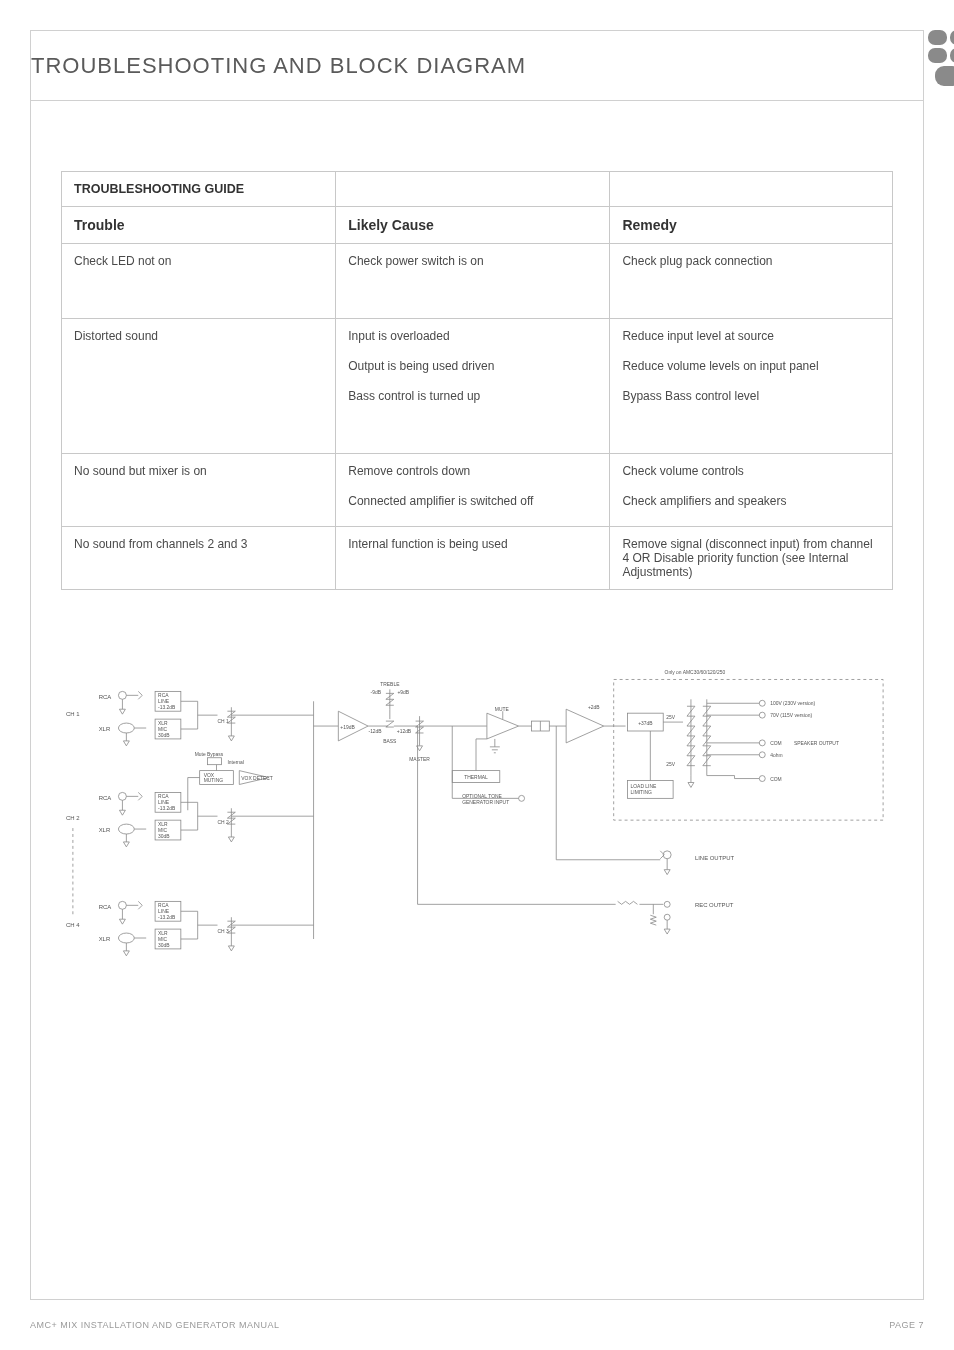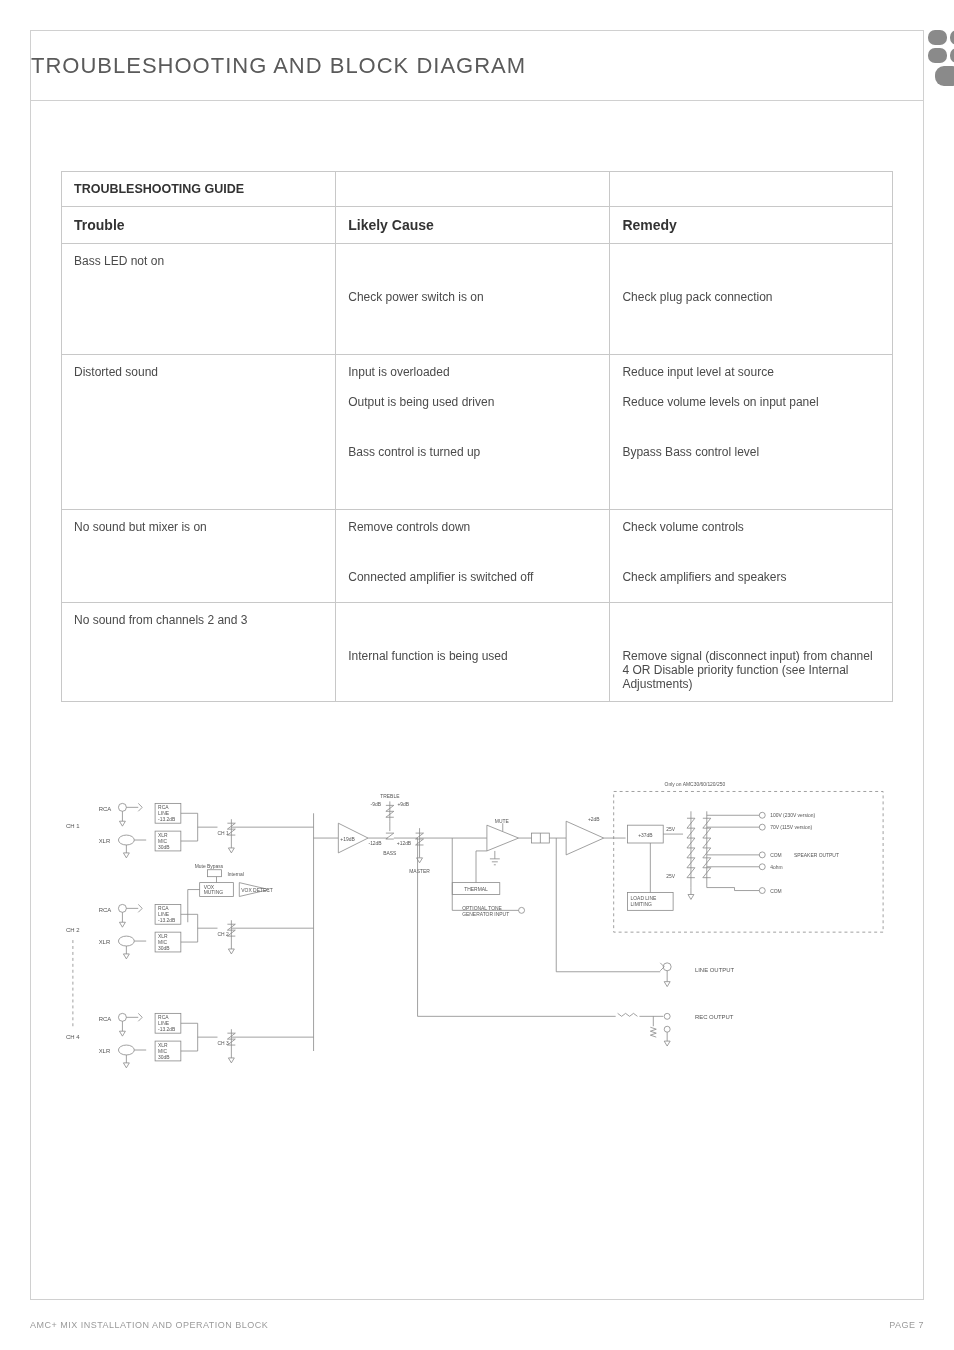--- a/index.html
+++ b/index.html
@@ -70,21 +70,21 @@
     font-weight: bold;
     font-size: 12.5px;
     color: #333;
   }
   table.ts th.colhead {
     font-weight: bold;
     font-size: 14px;
     color: #333;
   }
   table.ts td .line { display: block; margin-bottom: 16px; }
-  table.ts td .line:last-child { margin-bottom: 0; margin-top: 36px; }
+  table.ts td .line:last-child { margin-bottom: 0; }
   table.ts tr.tall td { padding-bottom: 50px; }
   table.ts tr.med td { padding-bottom: 18px; }
 
   .diagram-wrap {
     margin-top: 70px;
     width: 100%;
     display: flex;
     justify-content: center;
   }
   .diagram-svg {
@@ -140,21 +140,21 @@
         <th style="width:33%"></th>
         <th style="width:34%"></th>
       </tr>
       <tr>
         <th class="colhead">Trouble</th>
         <th class="colhead">Likely Cause</th>
         <th class="colhead">Remedy</th>
       </tr>
 
       <tr class="tall">
-        <td>Bass LED not on</td>
+        <td>Check LED not on</td>
         <td>
           <span class="line">Check power switch is on</span>
         </td>
         <td>
           <span class="line">Check plug pack connection</span>
         </td>
       </tr>
 
       <tr class="tall">
         <td>Distorted sound</td>
@@ -408,15 +408,15 @@
           <polygon class="d-tri" points="609,270 615,270 612,275"></polygon>
         <text class="d-txt" x="640" y="248">REC OUTPUT</text>
 
       </svg>
     </div>
 
   </div>
 </div>
 
 <div class="footer">
-  <span>AMC+ MIX INSTALLATION AND OPERATION BLOCK</span>
+  <span>AMC+ MIX INSTALLATION AND GENERATOR MANUAL</span>
   <span>PAGE 7</span>
 </div>
 
 </body></html>

